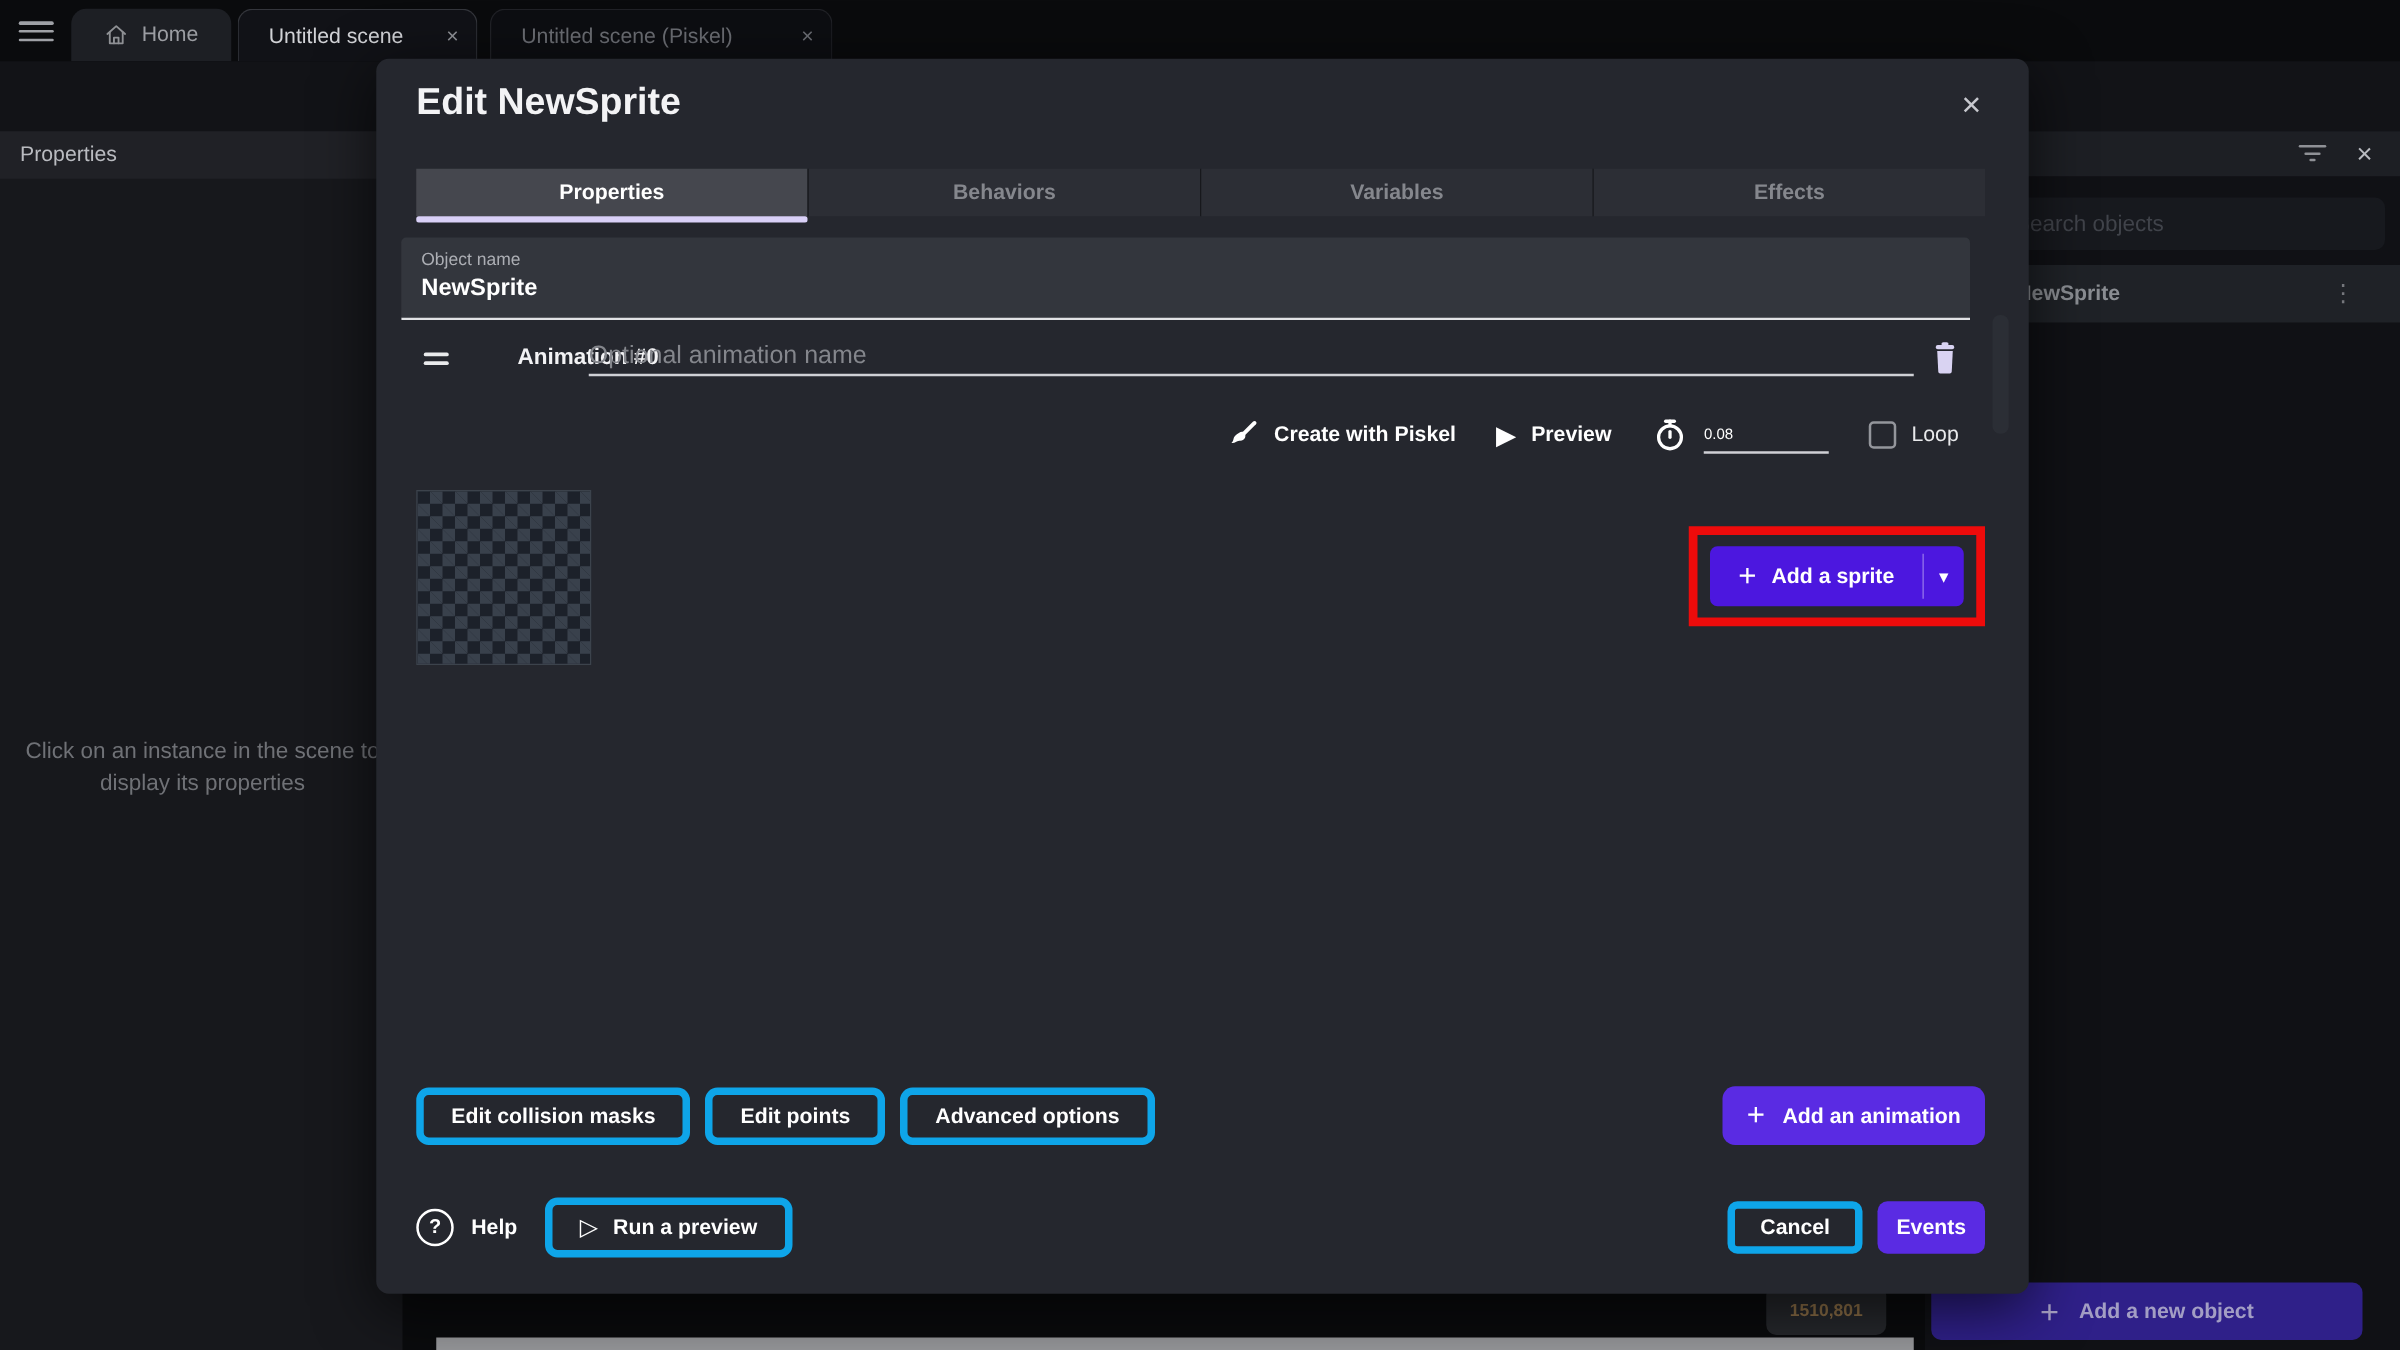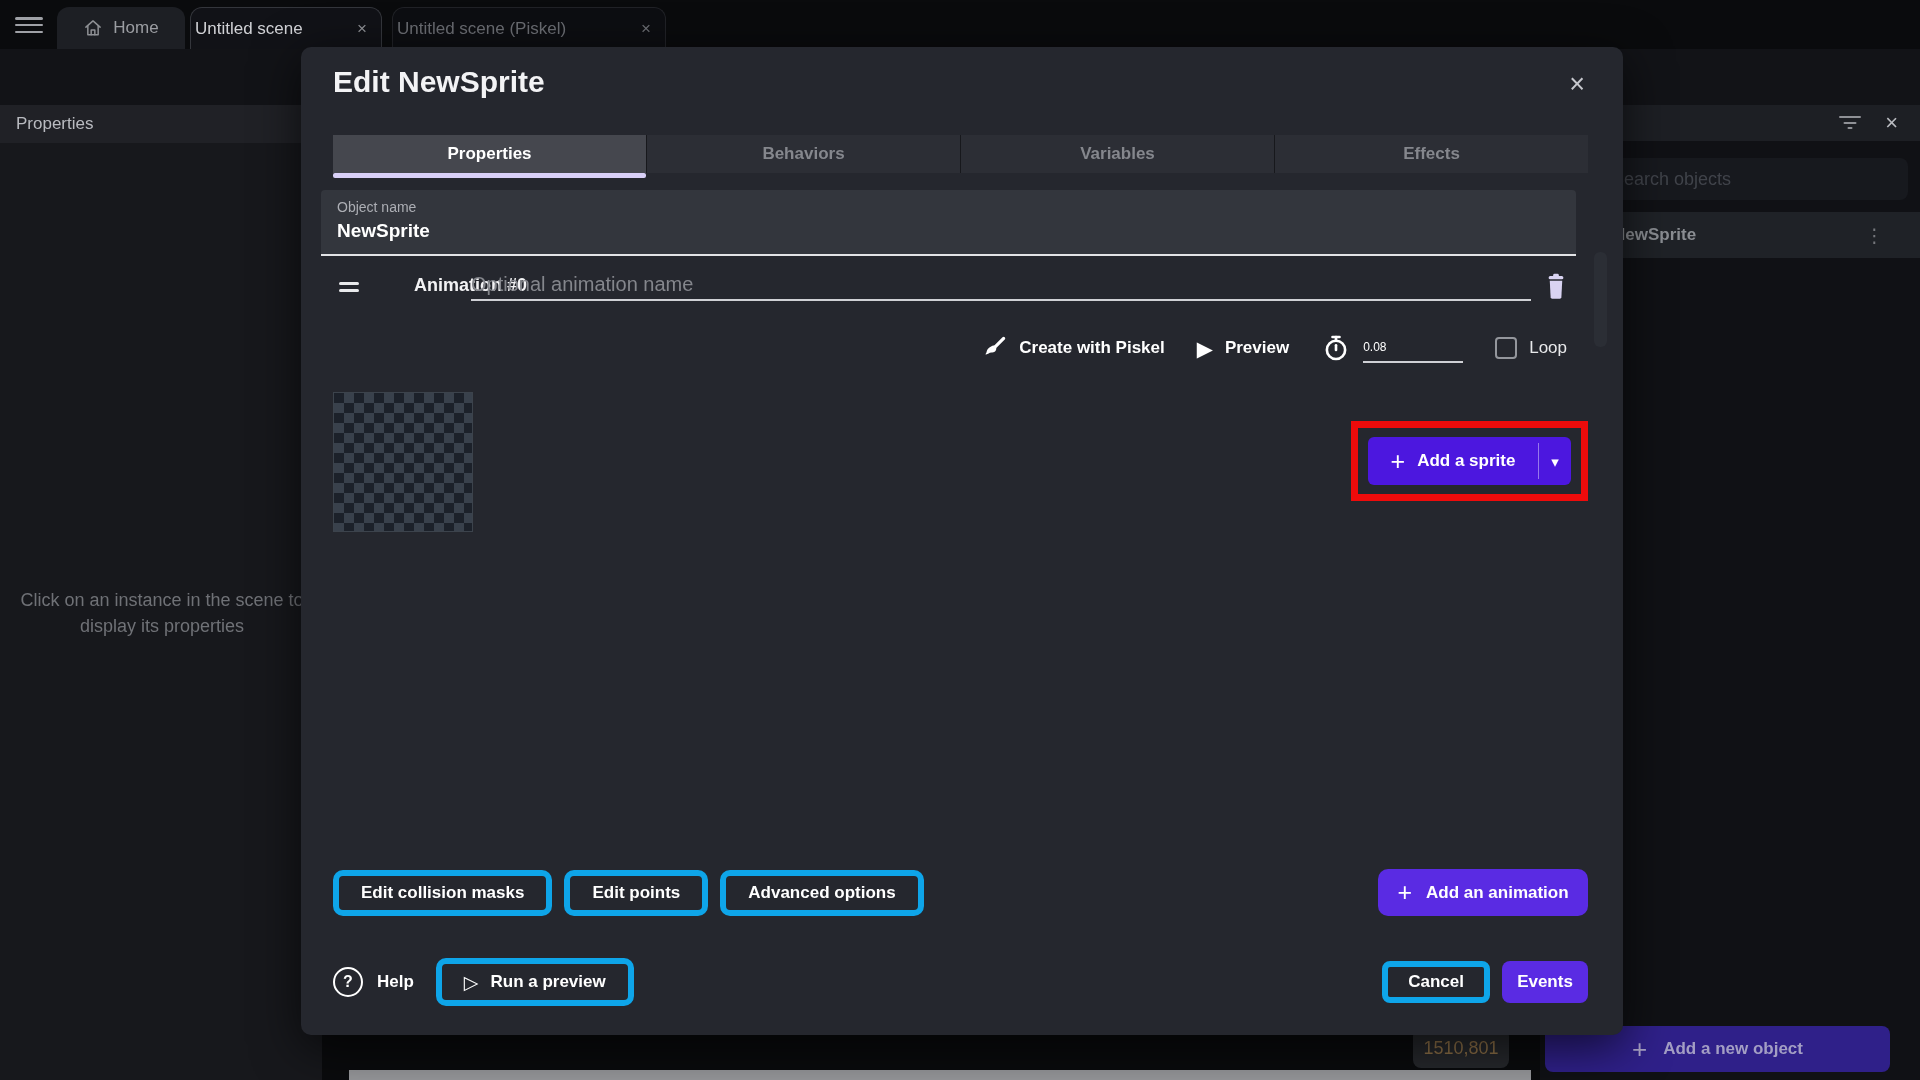--- a/index.html
+++ b/index.html
@@ -12,21 +12,21 @@
   svg { display:block; }
 
   
   .topbar { position:absolute; left:0; top:0; width:1920px; height:49px; background:#0a0b0d; }
   .hamburger { position:absolute; left:15px; top:17px; width:28px; height:16px; cursor:pointer; }
   .hamburger span { display:block; height:2.6px; background:#9fa1a6; border-radius:2px; margin-bottom:4.2px; }
   .home-tab { position:absolute; left:57px; top:7px; width:128px; height:42px; background:#1d1f24;
     border-radius:12px 12px 0 0; display:flex; align-items:center; justify-content:center; gap:10px; }
   .home-tab .lbl { font-size:17px; color:#9b9da2; }
   .top-tab { position:absolute; top:7px; height:42px; border:1px solid #34363c; border-bottom:none;
-    border-radius:12px 12px 0 0; display:flex; align-items:center; padding:0 14px 0 4px; gap:14px; }
+    border-radius:12px 12px 0 0; display:flex; align-items:center; padding:0 14px 0 24px; gap:14px; }
   .tab-active { left:190px; width:192px; background:#111217; }
   .tab-active .lbl { font-size:17px; color:#d1d2d6; }
   .tab-inactive { left:392px; width:274px; background:#0d0e12; border-color:#212227; }
   .tab-inactive .lbl { font-size:17px; color:#6b6d73; }
   .tab-close { font-size:17px; line-height:1; color:#8e9095; margin-left:auto; cursor:pointer; }
   .tab-inactive .tab-close { color:#6b6d73; }
 
   
   .toolrow { position:absolute; left:0; top:49px; width:1920px; height:56px; background:#121317; }
   .tool-icon { position:absolute; top:64px; width:28px; height:28px; color:#8a8c91; cursor:pointer; }
@@ -57,21 +57,21 @@
   .rp-kebab { margin-left:auto; margin-right:36px; font-size:19px; color:#75777c; cursor:pointer; }
   .add-object-btn { position:absolute; left:5px; top:921px; width:345px; height:46px;
     background:#2f2089; border:none; border-radius:8px; display:flex; align-items:center;
     justify-content:center; gap:16px; cursor:pointer; }
   .add-object-btn .plus { font-size:26px; font-weight:400; color:#a9a3c6; line-height:1; }
   .add-object-btn .lbl { font-size:17px; font-weight:700; color:#a39ec4; }
 
   
   .coords-badge { position:absolute; left:1413px; top:1028px; width:96px; height:40px;
     background:#26282c; border-radius:8px; display:flex; align-items:center; justify-content:center;
-    font-size:18px; font-weight:400; color:#8f7148; }
+    font-size:14px; font-weight:700; color:#8f7148; }
   .canvas-strip { position:absolute; left:349px; top:1070px; width:1182px; height:10px; background:#97989b; }
 
   
   .modal { position:absolute; left:301px; top:47px; width:1322px; height:988px; background:#25272e;
     border-radius:10px; box-shadow:0 12px 48px rgba(0,0,0,.65); z-index:10; }
   .m-title { position:absolute; left:32px; top:18px; font-size:30px; font-weight:800; color:#f3f3f5; }
   .m-close { position:absolute; right:38px; top:24px; font-size:27px; color:#c7c8ce; cursor:pointer; line-height:1; }
 
   .m-tabs { position:absolute; left:32px; top:88px; width:1255px; height:38px; display:flex; }
   .m-tab { flex:1; background:#2c2e35; display:flex; align-items:center; justify-content:center;

